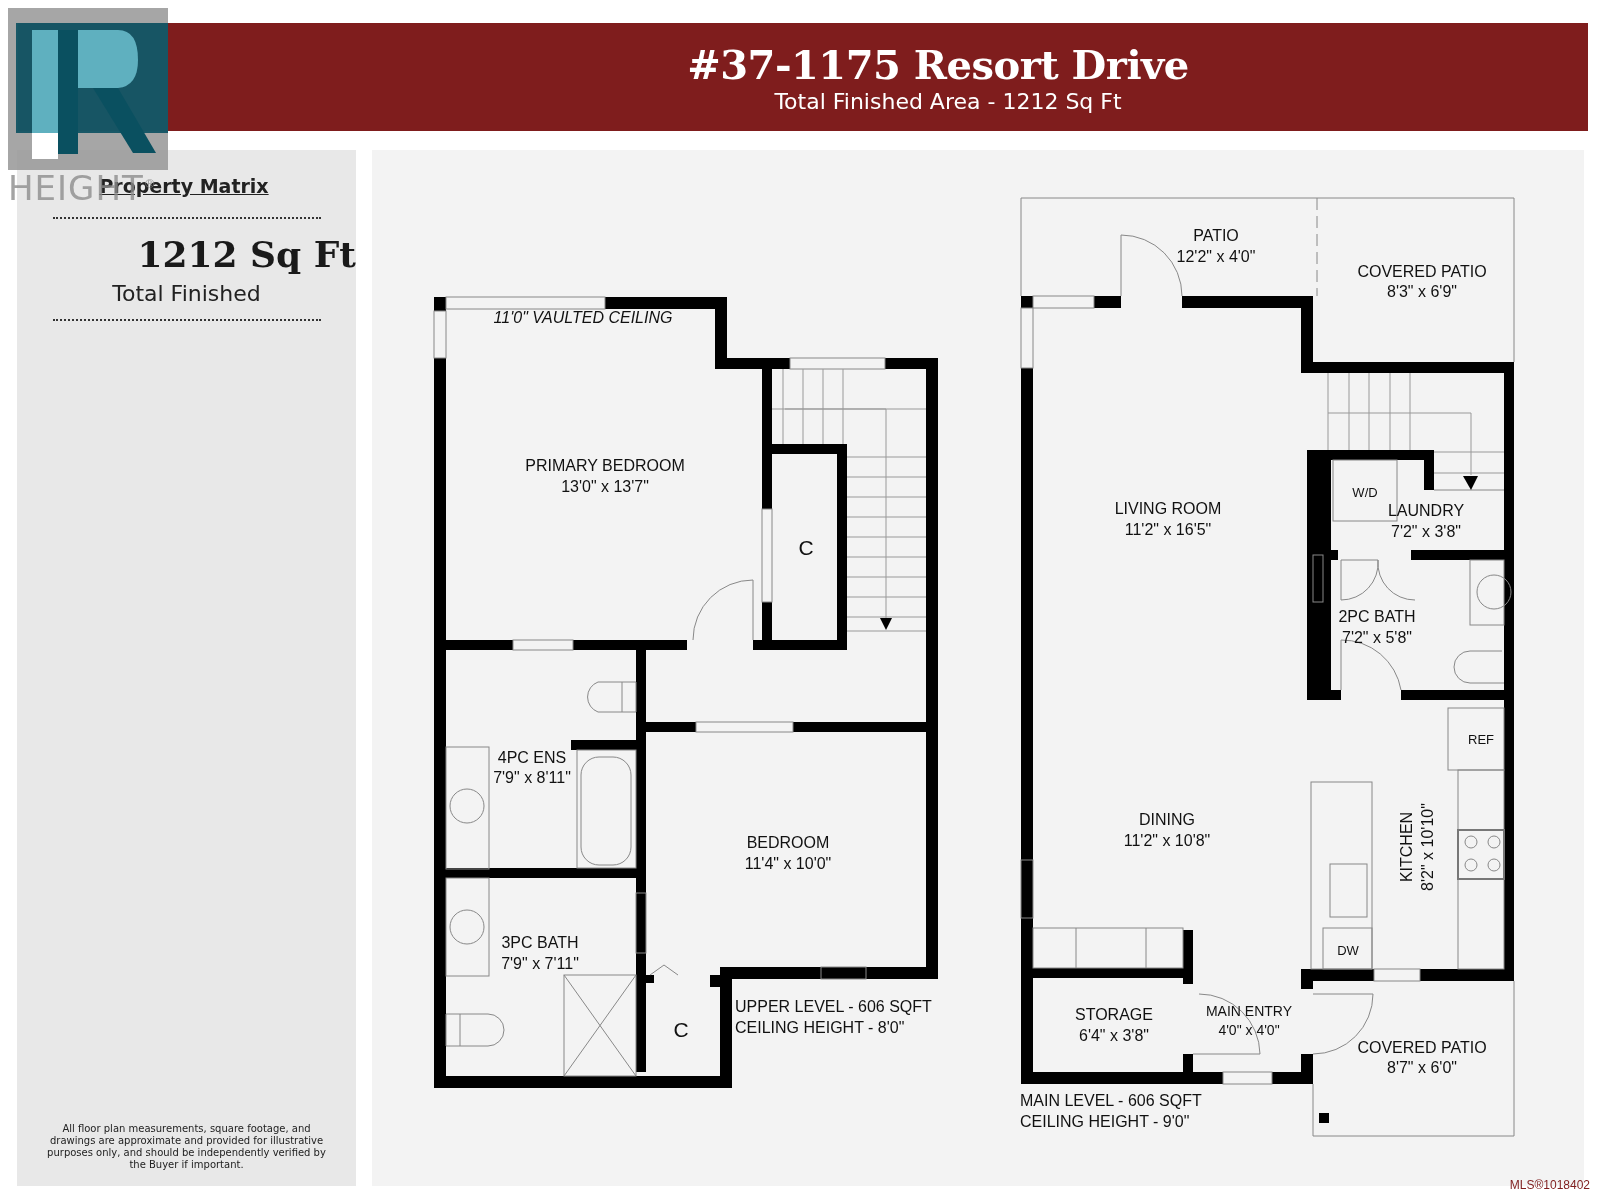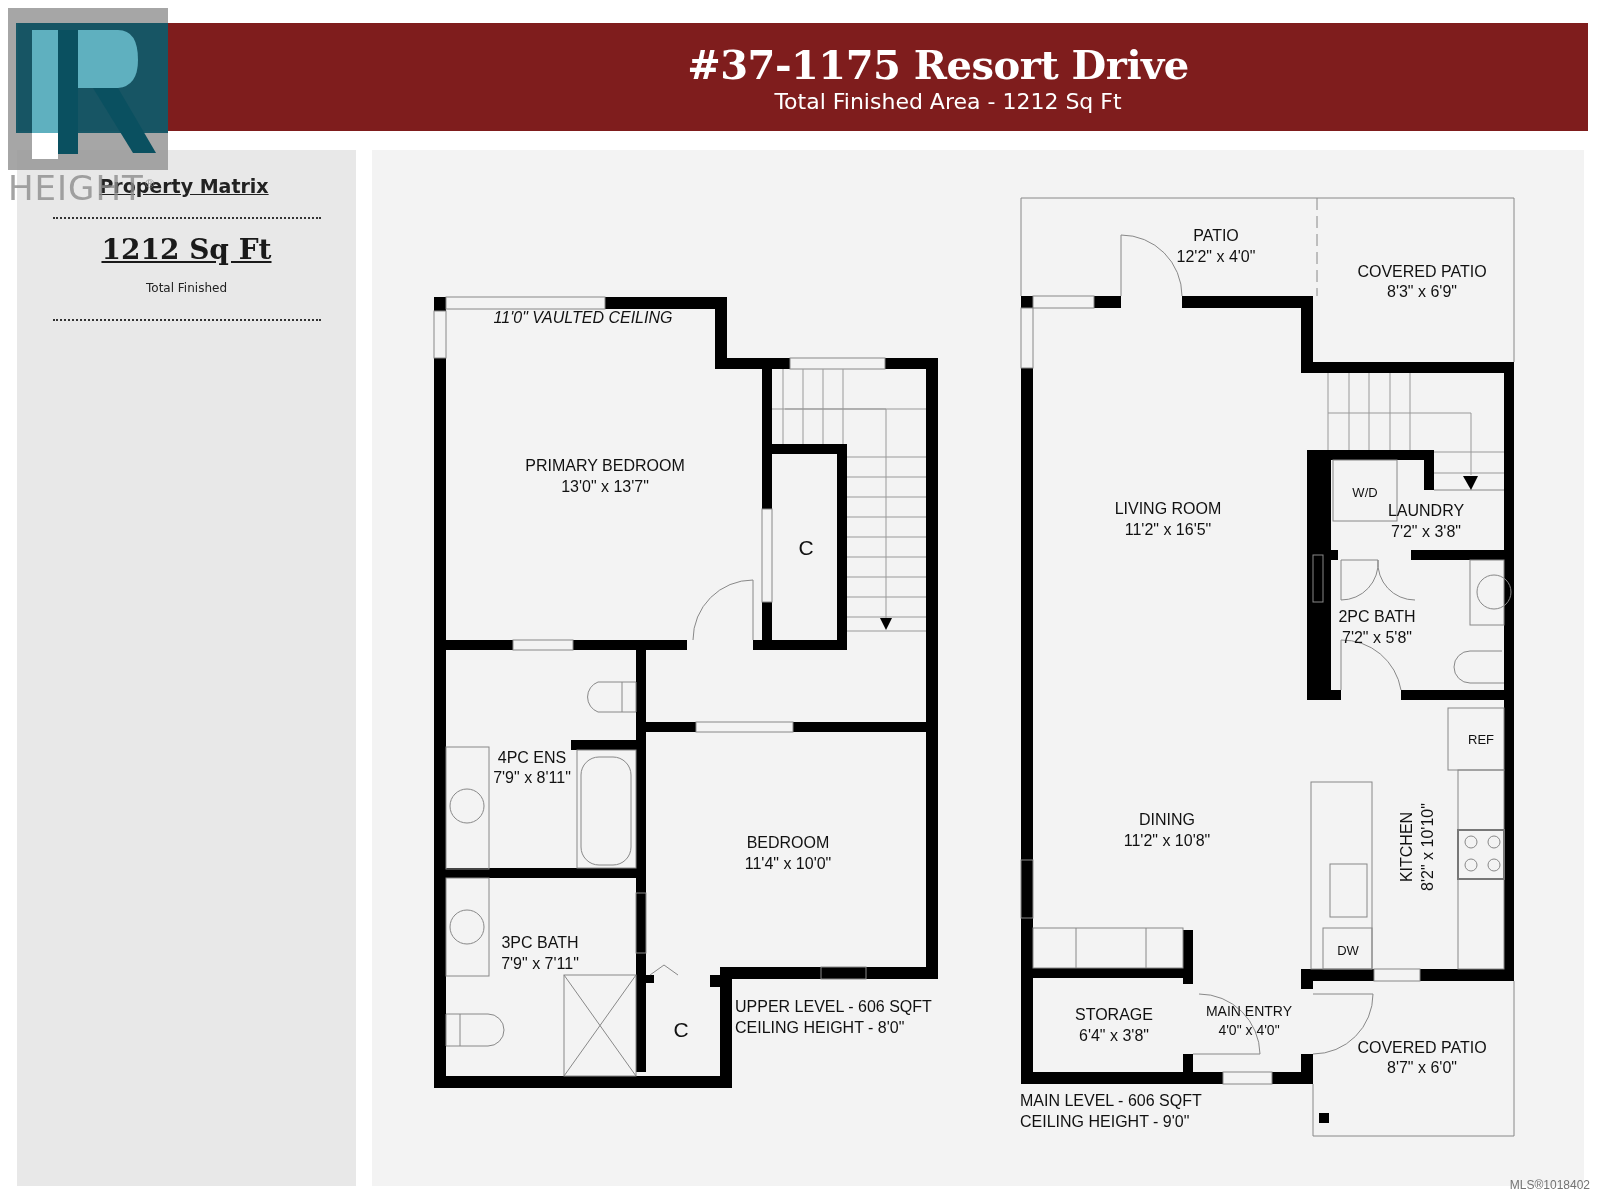--- a/index.html
+++ b/index.html
@@ -3,43 +3,44 @@
 <meta charset="utf-8">
 <style>
   html,body{margin:0;padding:0;background:#ffffff;}
   body{width:1600px;height:1199px;position:relative;overflow:hidden;font-family:"Liberation Sans",sans-serif;}
   .banner{position:absolute;left:18px;top:23px;width:1570px;height:108px;background:#7f1d1d;}
   .banner-title{position:absolute;left:0;right:0;top:18px;padding-left:270px;text-align:center;color:#fff;font-family:"DejaVu Serif",serif;font-weight:bold;font-size:40px;letter-spacing:-0.5px;}
   .banner-sub{position:absolute;left:0;right:0;top:66px;padding-left:270px;text-align:center;color:#fff;font-family:"DejaVu Sans",sans-serif;font-size:22px;margin-left:20px;}
   .side{position:absolute;left:17px;top:150px;width:339px;height:1036px;background:#e8e8e8;}
   .side-brand{position:absolute;left:0;right:5px;top:25px;text-align:center;font-family:"DejaVu Sans",sans-serif;font-weight:bold;font-size:19px;color:#222;text-decoration:underline;}
   .dots{position:absolute;left:36px;width:268px;border-top:2px dotted #333;}
-  .side-sqft{position:absolute;left:0;right:0;top:83px;text-align:center;font-family:"DejaVu Serif",serif;font-weight:bold;font-size:28px;color:#1a1a1a;text-decoration:underline;}
-  .side-total{position:absolute;left:0;right:0;top:131px;text-align:center;font-family:"DejaVu Sans",sans-serif;font-size:12px;color:#222;}
+  .side-sqft{position:absolute;left:0;right:0;top:83px;text-align:right;font-family:"DejaVu Serif",serif;font-weight:bold;font-size:36px;color:#1a1a1a;}
+  .side-total{position:absolute;left:0;right:0;top:131px;text-align:center;font-family:"DejaVu Sans",sans-serif;font-size:22px;color:#222;}
   .disclaimer{position:absolute;left:30px;right:30px;top:973px;text-align:center;font-family:"DejaVu Sans",sans-serif;font-size:10px;line-height:12px;color:#222;}
   .plan{position:absolute;left:372px;top:150px;width:1212px;height:1036px;background:#f3f3f3;}
   .logo{position:absolute;left:8px;top:8px;width:160px;height:162px;}
   .logo-word{position:absolute;left:8px;top:168px;font-family:"DejaVu Sans",sans-serif;font-size:34px;color:rgba(140,140,140,0.8);letter-spacing:1px;}
-  .mls{position:absolute;right:10px;top:1178px;font-family:"Liberation Sans",sans-serif;font-size:12px;color:#737373;}
+  .mls{position:absolute;right:10px;top:1178px;font-family:"Liberation Sans",sans-serif;font-size:12px;color:#7f1d1d;}
   svg text{font-family:"Liberation Sans",sans-serif;}
 </style>
 </head>
 <body>
 
 <div class="banner">
   <div class="banner-title">#37-1175 Resort Drive</div>
   <div class="banner-sub">Total Finished Area - 1212 Sq Ft</div>
 </div>
 
 <div class="side">
   <div class="side-brand">Property Matrix</div>
   <div class="dots" style="top:67px"></div>
   <div class="side-sqft">1212 Sq Ft</div>
   <div class="side-total">Total Finished</div>
   <div class="dots" style="top:169px"></div>
+  <div class="disclaimer">All floor plan measurements, square footage, and drawings are approximate and provided for illustrative purposes only, and should be independently verified by the Buyer if important.</div>
 </div>
 
 <div class="plan"></div>
 
 <svg width="1600" height="1199" viewBox="0 0 1600 1199" style="position:absolute;left:0;top:0;">
   <g fill="#000" stroke="none">
 
     <rect x="434" y="297" width="12" height="14"></rect>
     <rect x="434" y="358" width="12" height="730"></rect>
     <rect x="605" y="297" width="122" height="12"></rect>

